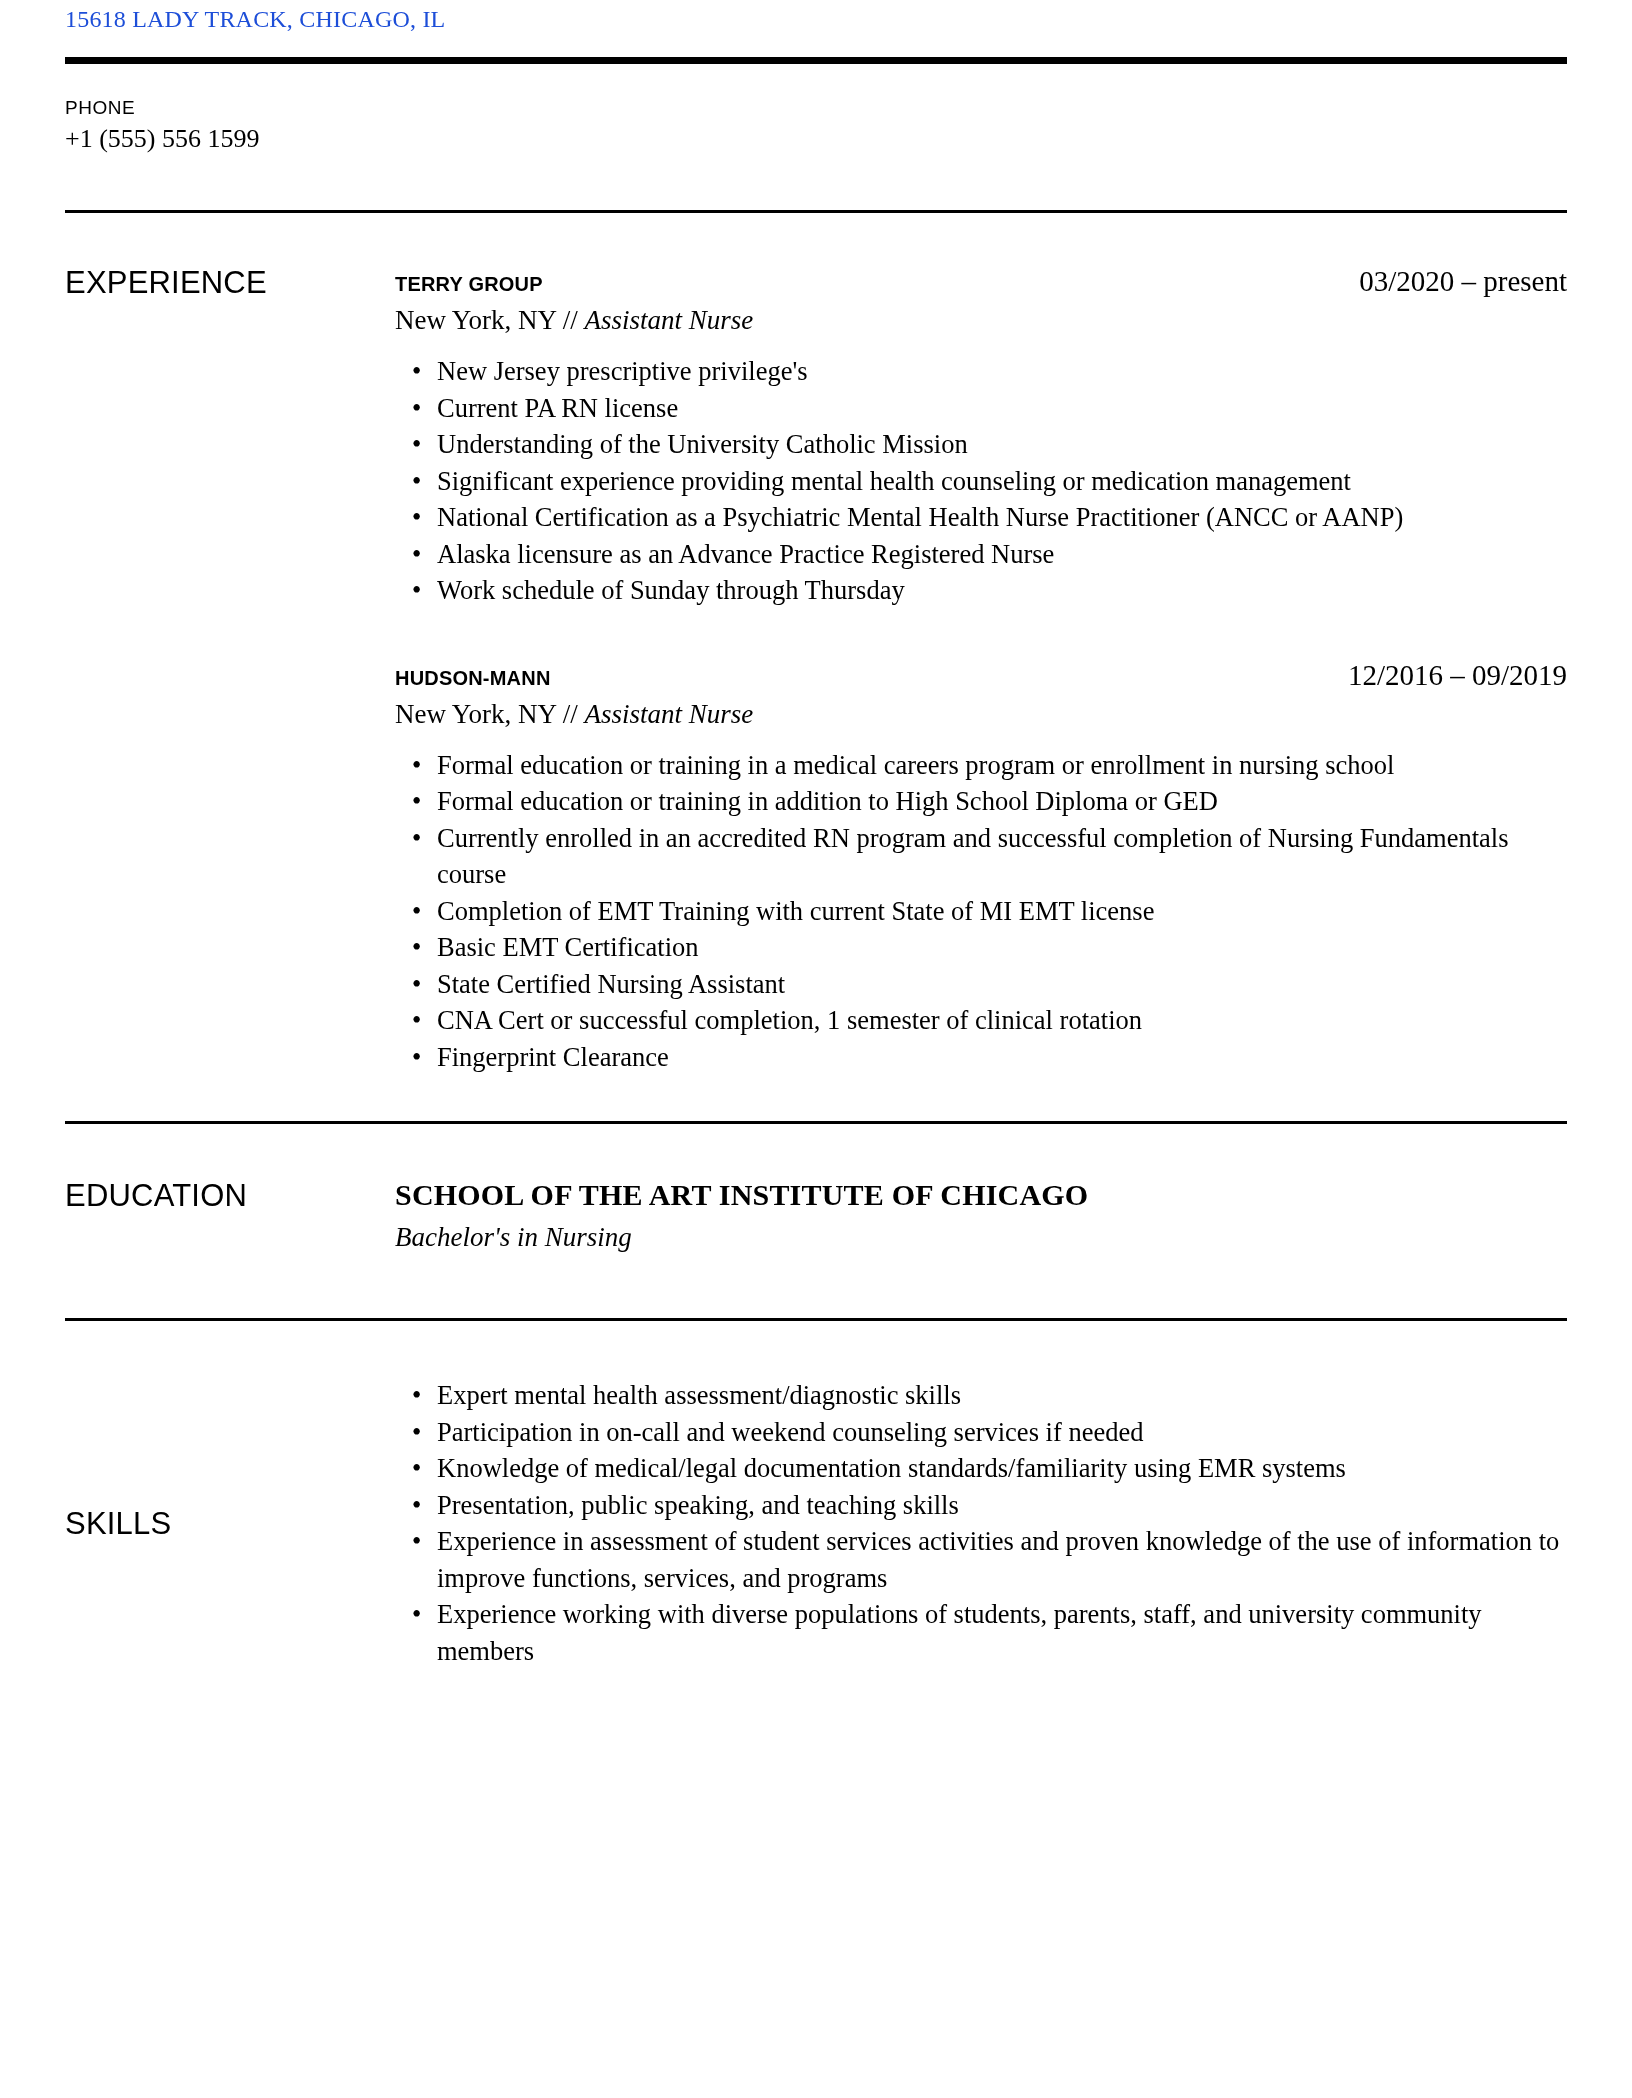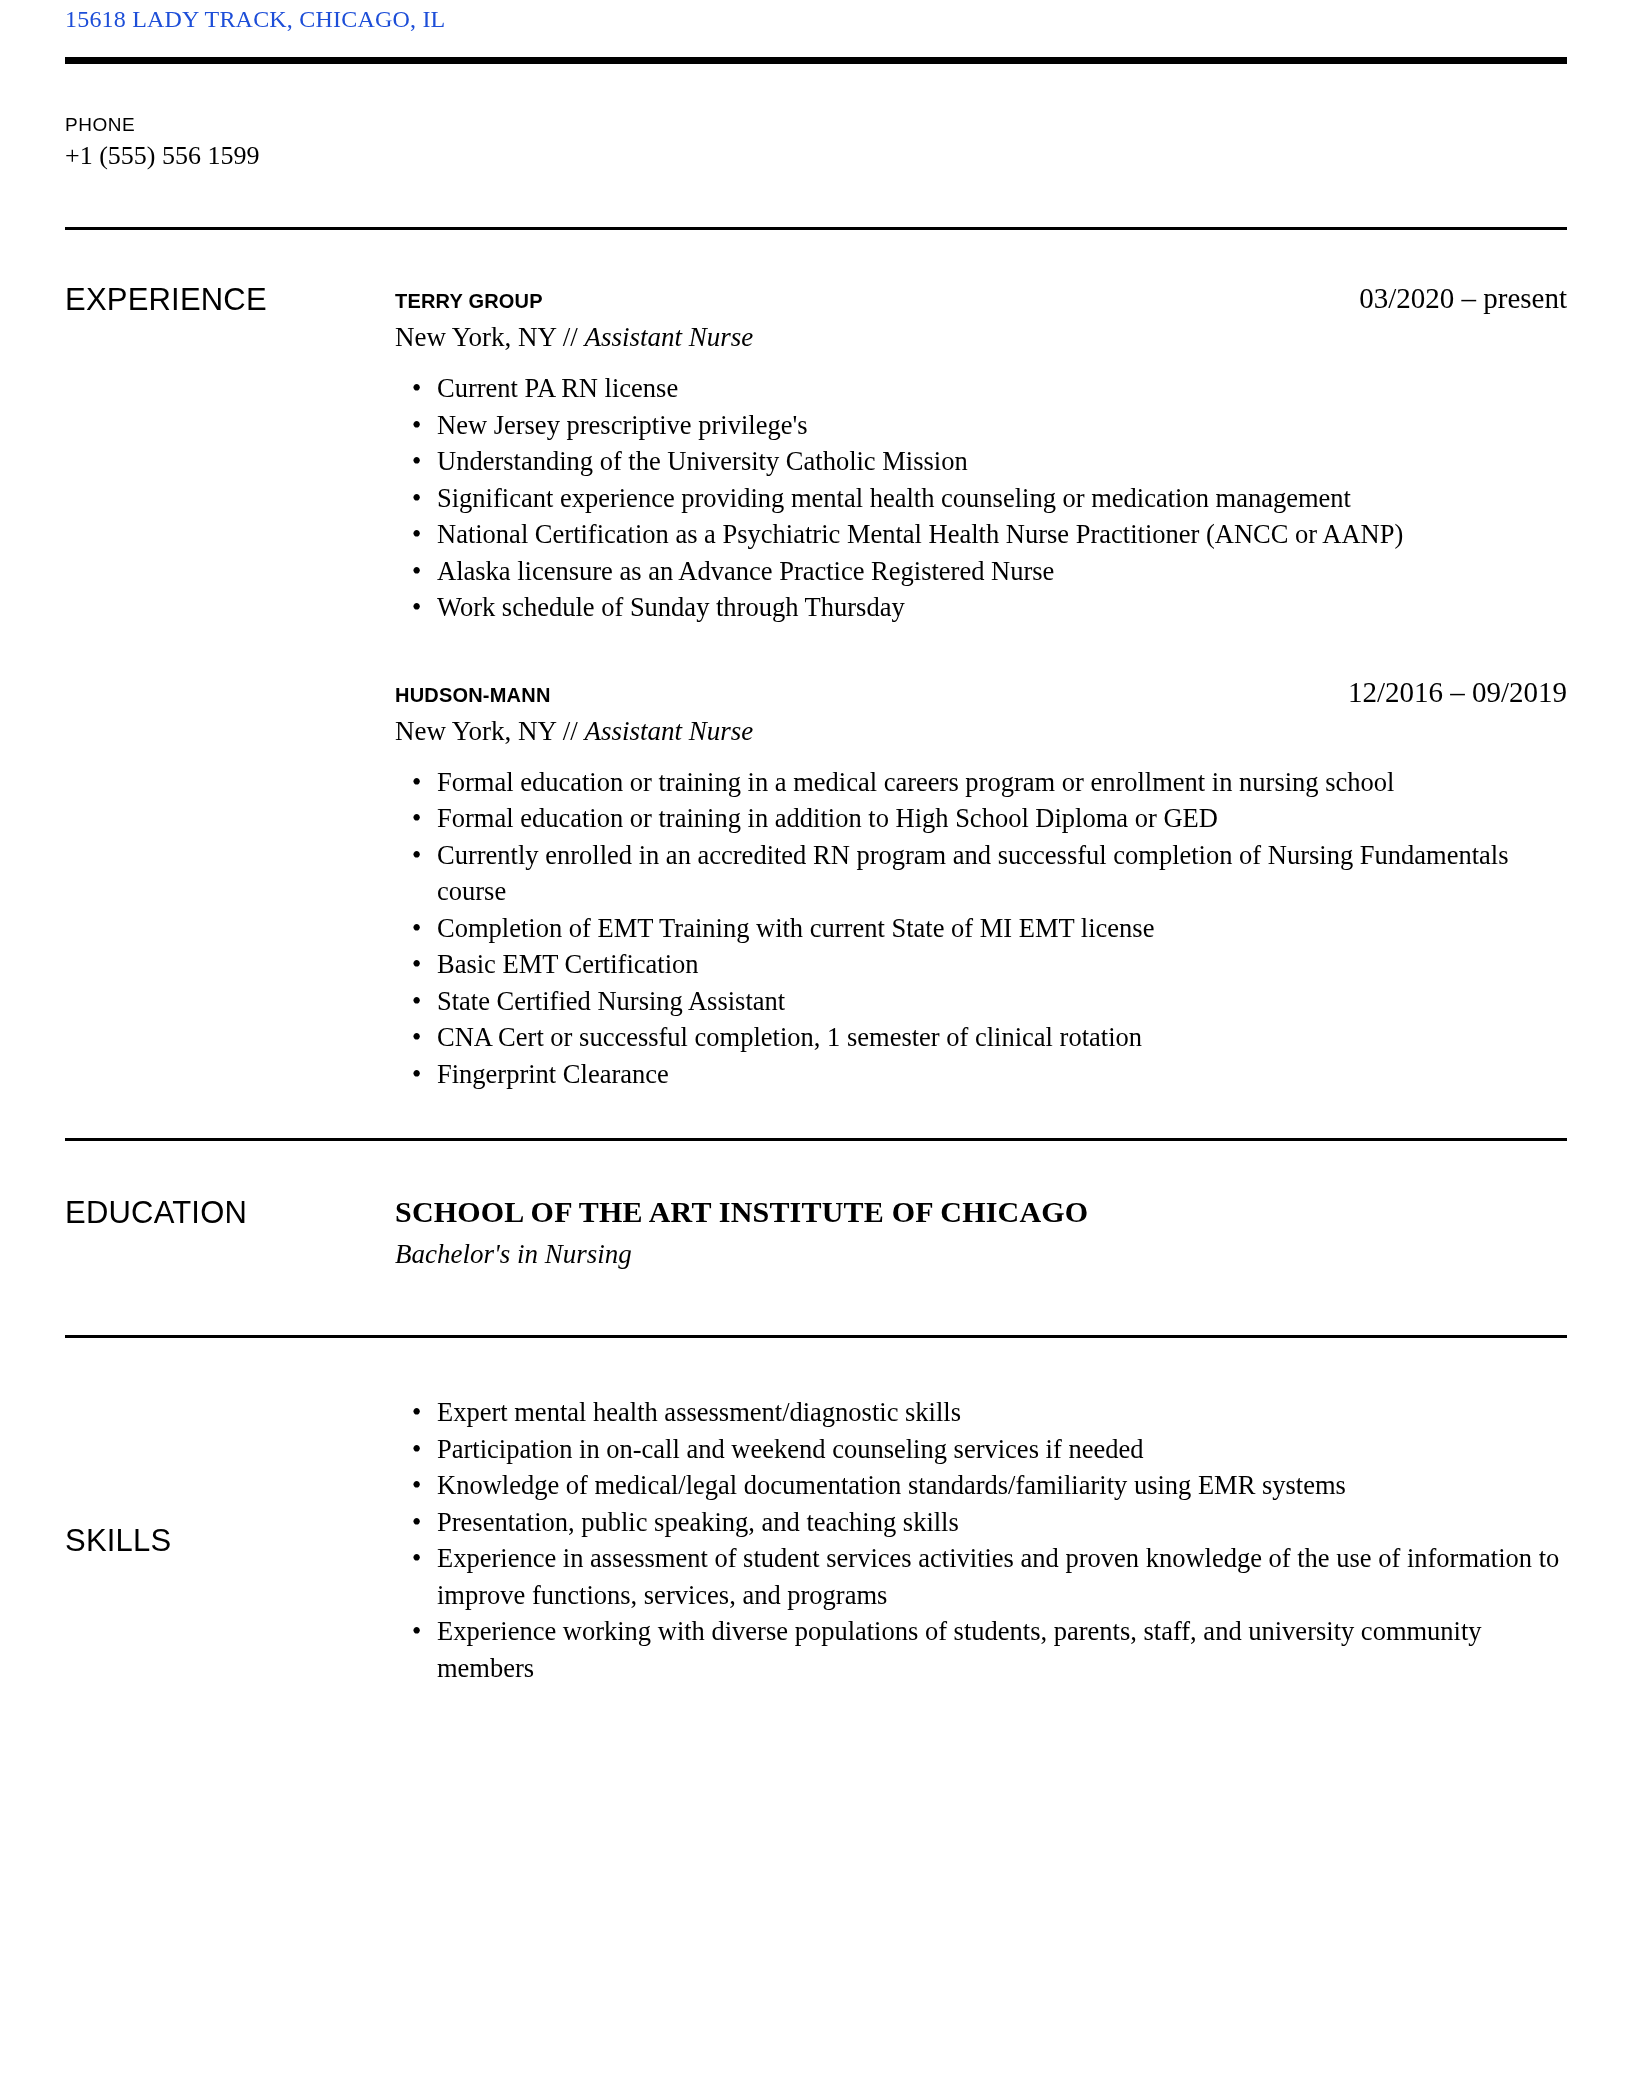--- a/index.html
+++ b/index.html
@@ -34,21 +34,21 @@
     letter-spacing: 0.2px;
     margin-top: 6px;
     color: #1d4ed8;
   }
   .rule-thick {
     height: 7px;
     background: #000;
     margin-top: 24px;
   }
   
-  .contact { margin-top: 50px; }
+  .contact { margin-top: 33px; }
   .contact-label {
     font-family: "Liberation Sans", sans-serif;
     font-size: 19px;
     letter-spacing: 0.5px;
     color: #000;
   }
   .contact-value {
     font-family: "Liberation Serif", serif;
     font-size: 26px;
     margin-top: 5px;
@@ -157,22 +157,22 @@
     <div class="section-label">EXPERIENCE</div>
     <div class="section-content">
 
       <div class="job">
         <div class="job-header">
           <div class="company">TERRY GROUP</div>
           <div class="dates">03/2020 – present</div>
         </div>
         <div class="subtitle"><span class="loc">New York, NY // </span><span class="role">Assistant Nurse</span></div>
         <ul class="bullets">
+          <li>New Jersey prescriptive privilege's</li>
           <li>Current PA RN license</li>
-          <li>New Jersey prescriptive privilege's</li>
           <li>Understanding of the University Catholic Mission</li>
           <li>Significant experience providing mental health counseling or medication management</li>
           <li>National Certification as a Psychiatric Mental Health Nurse Practitioner (ANCC or AANP)</li>
           <li>Alaska licensure as an Advance Practice Registered Nurse</li>
           <li>Work schedule of Sunday through Thursday</li>
         </ul>
       </div>
 
       <div class="job">
         <div class="job-header">

